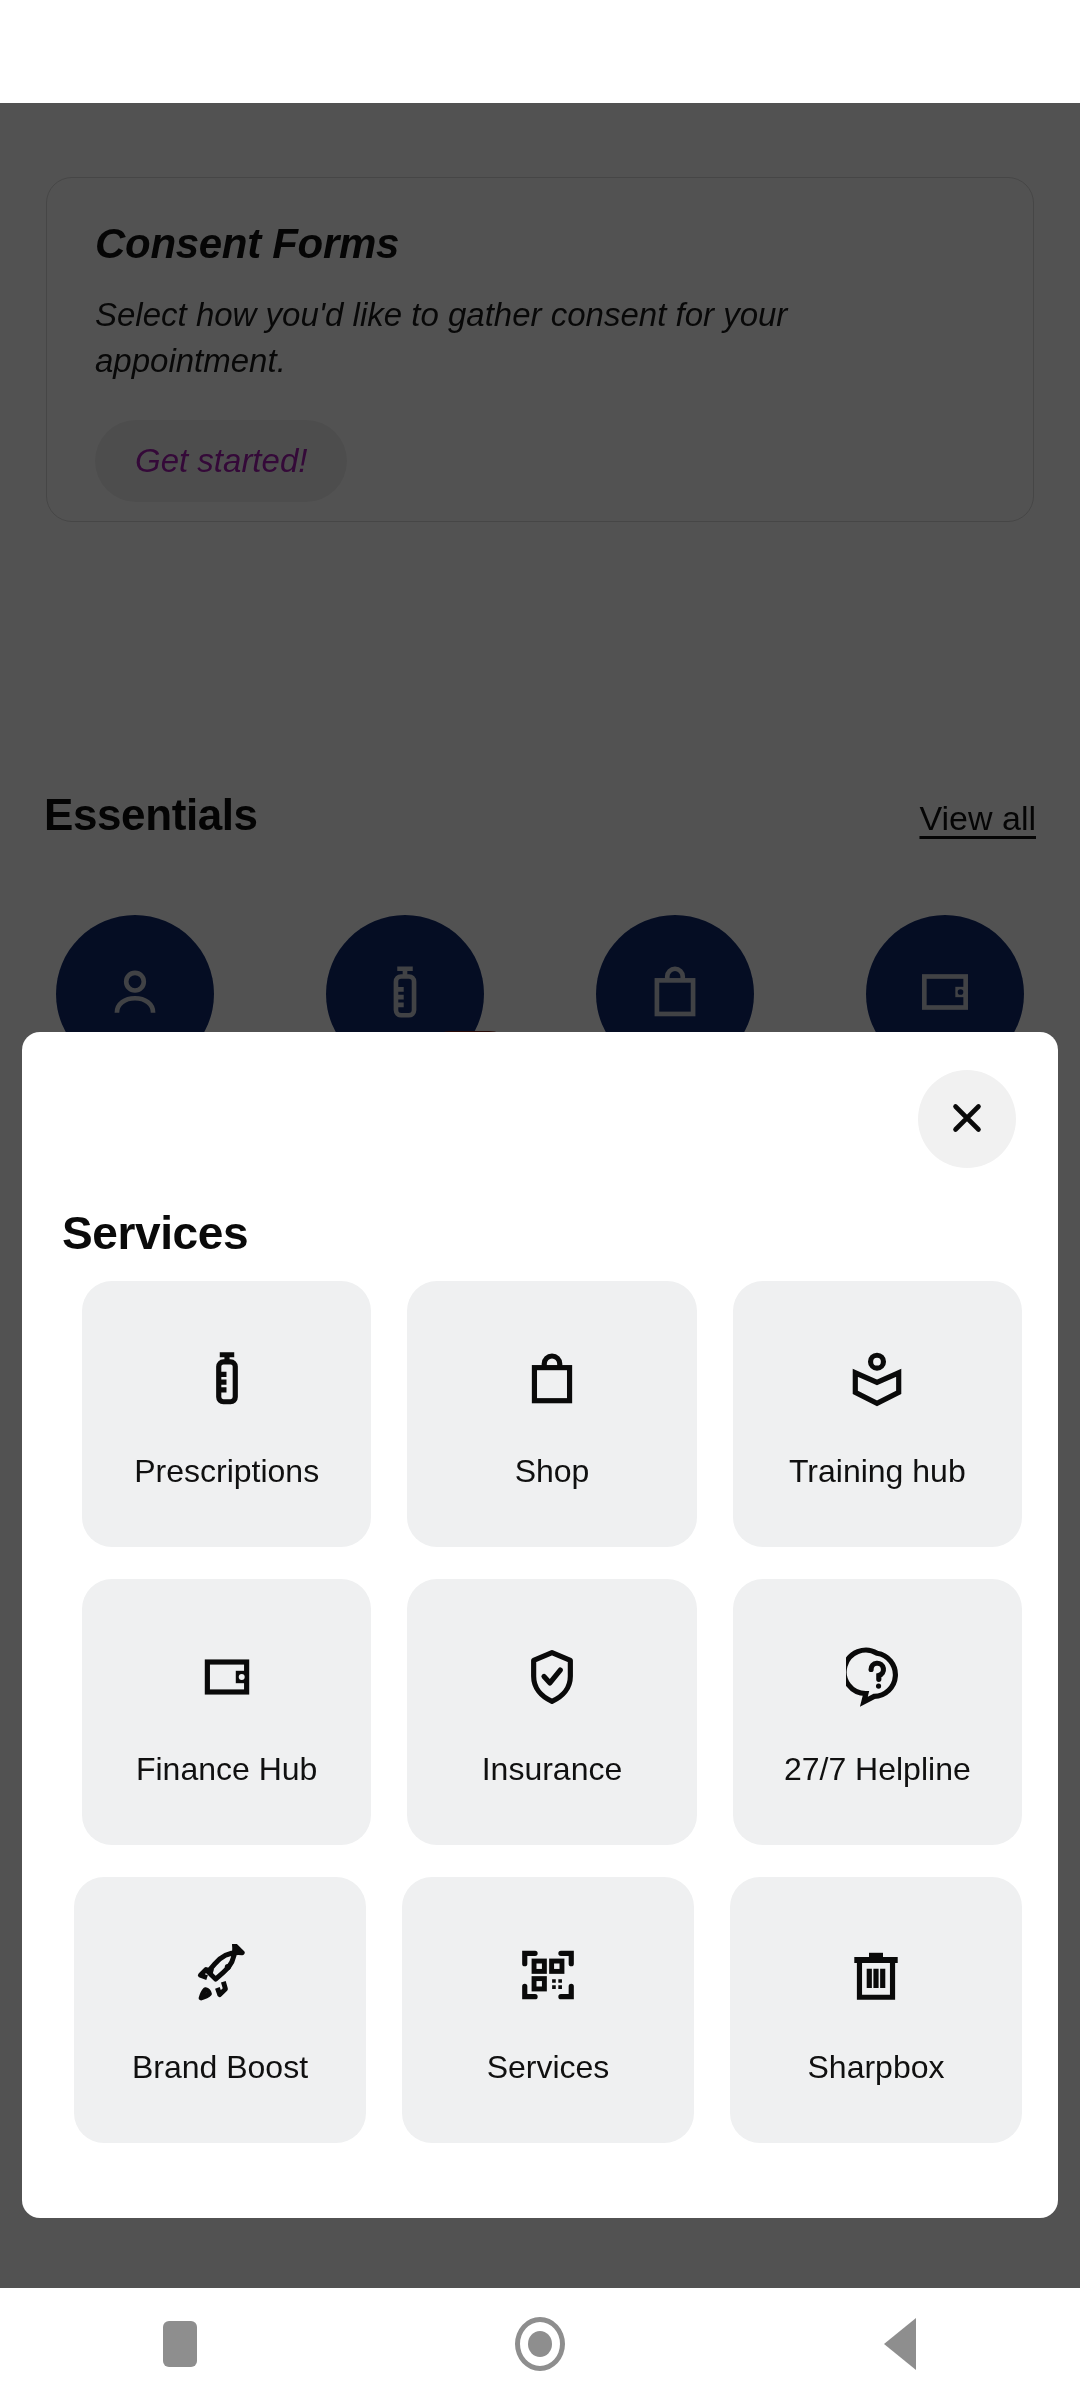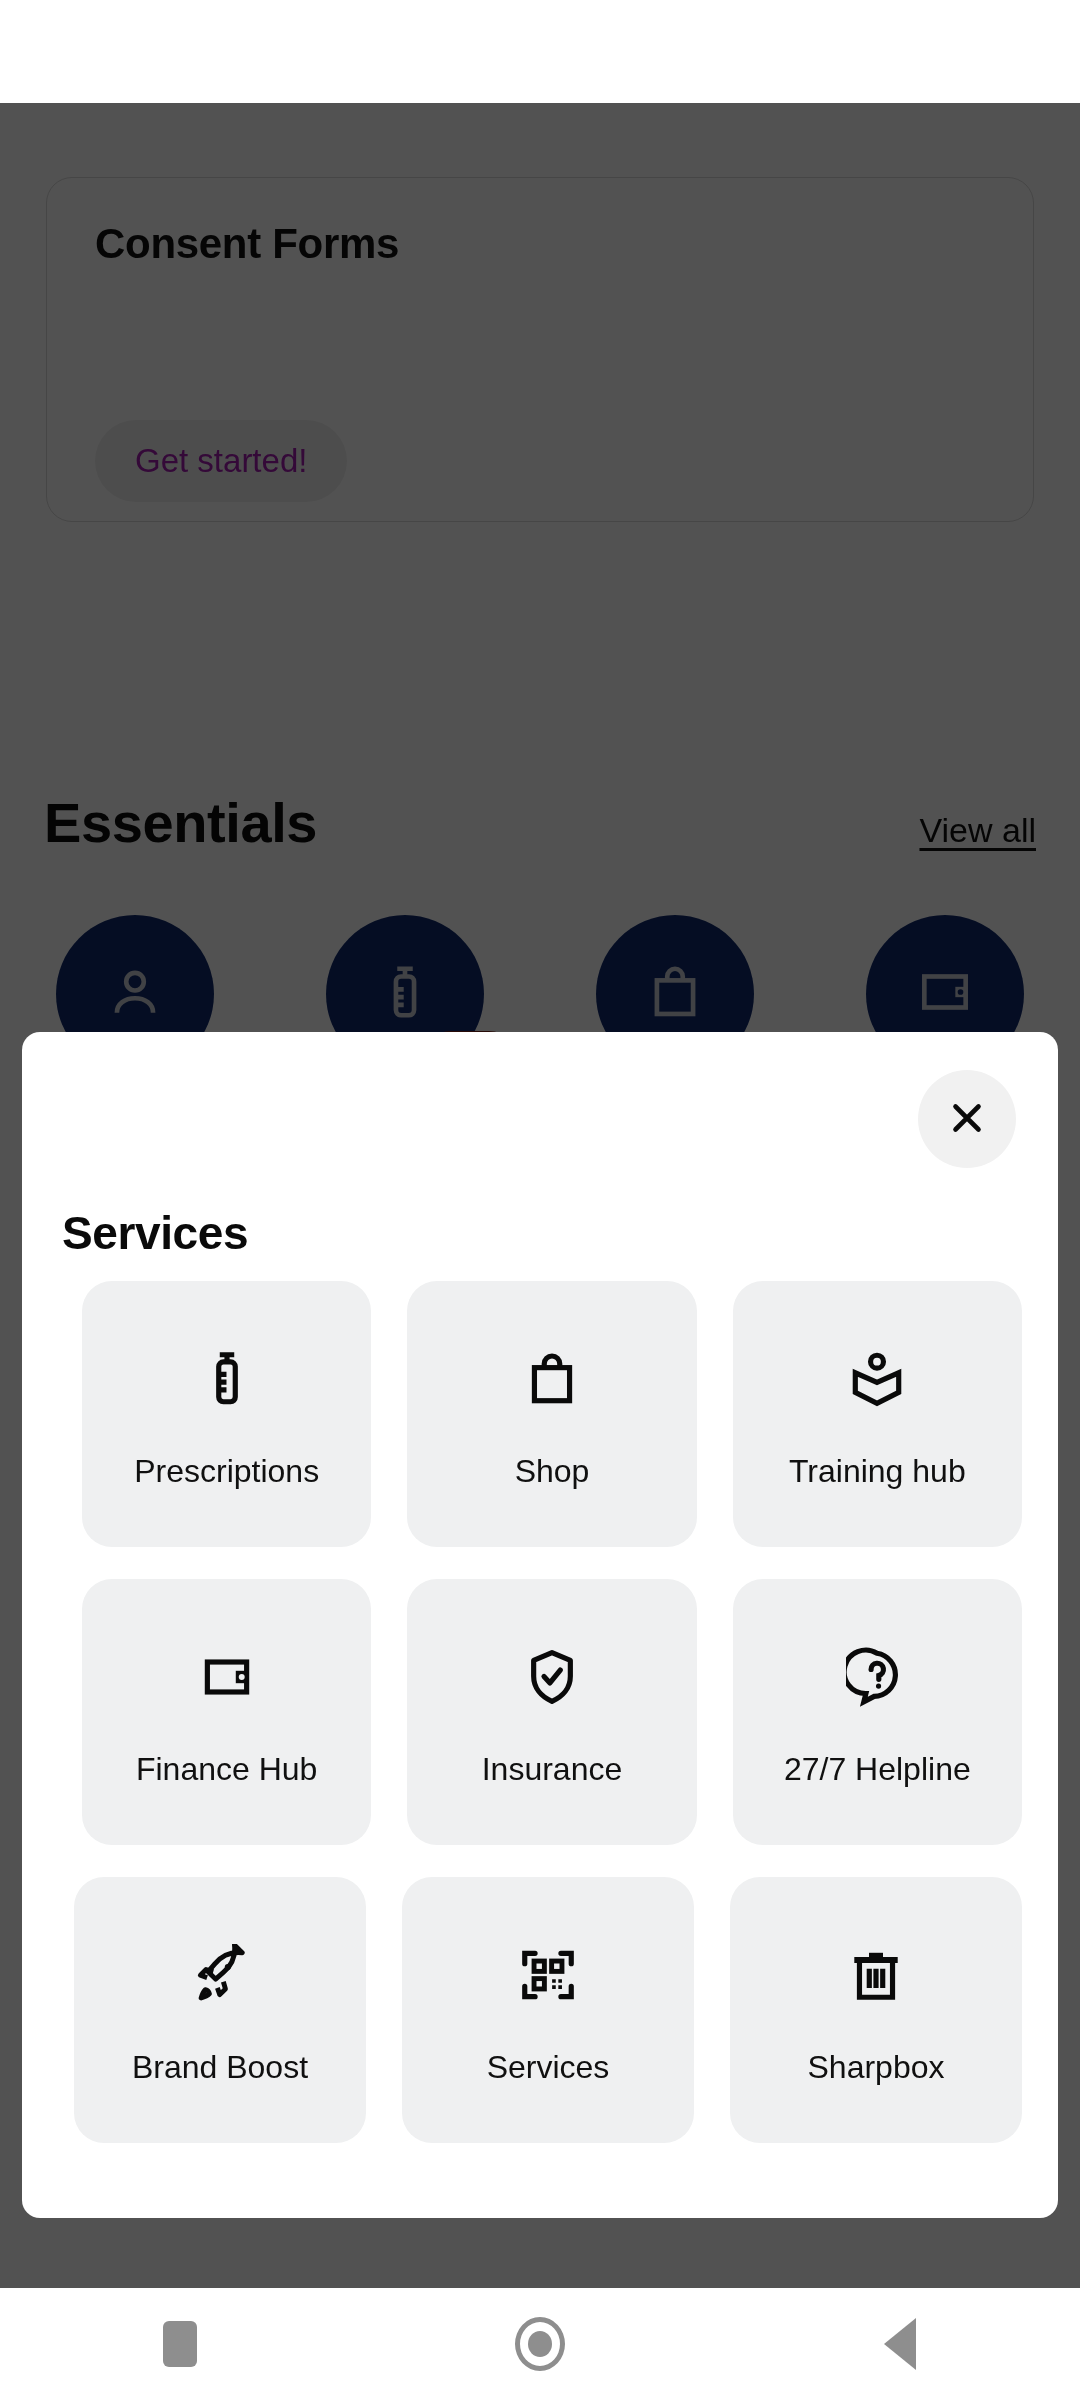--- a/index.html
+++ b/index.html
@@ -18,36 +18,37 @@
     background: #ffffff;
     overflow: hidden;
   }
   .consent-card {
     position: absolute; left: 46px; top: 74px;
     width: 988px; height: 345px;
     border: 1.5px solid #d9d9d9;
     border-radius: 26px;
     background: #ffffff;
     padding: 42px 48px 0 48px;
+    font-style: italic;
   }
   .consent-title { font-size: 42px; font-weight: bold; color: #111111; letter-spacing: -0.3px; }
   .consent-sub { margin-top: 24px; font-size: 33px; line-height: 1.38; color: #1a1a1a; font-weight: 400; }
   .consent-btn {
     position: absolute; left: 48px; top: 242px;
     height: 82px; padding: 0 40px;
     display: flex; align-items: center; justify-content: center;
     background: #f0f0f0; border-radius: 41px;
     font-size: 33px; color: #a21caf;
   }
 
   .essentials-head {
     position: absolute; left: 44px; top: 687px;
     width: 992px; display: flex; align-items: baseline; justify-content: space-between;
   }
-  .essentials-title { font-size: 56px; font-weight: bold; color: #0d0d0d; letter-spacing: -0.4px; }
+  .essentials-title { font-size: 44px; font-weight: bold; color: #0d0d0d; letter-spacing: -0.4px; }
   .view-all { font-size: 34px; color: #111111; text-decoration: underline; text-underline-offset: 6px; }
 
   .essentials-row { position: absolute; left: 0; top: 812px; width: 1080px; display: flex; }
   .ess-item { width: 270px; display: flex; flex-direction: column; align-items: center; }
   .ess-circle {
     position: relative; width: 158px; height: 158px; border-radius: 50%;
     background: #122b6e; display: flex; align-items: center; justify-content: center;
   }
   .ess-badge {
     position: absolute; right: -34px; bottom: -16px;
@@ -117,20 +118,21 @@
 </style>
 </head>
 <body>
 
 <div id="screen">
 
   <div id="app-background">
 
     <div class="consent-card">
       <div class="consent-title">Consent Forms</div>
+      <div class="consent-sub">Select how you'd like to gather consent for your appointment.</div>
       <div class="consent-btn">Get started!</div>
     </div>
 
     <div class="essentials-head">
       <div class="essentials-title">Essentials</div>
       <div class="view-all">View all</div>
     </div>
 
     <div class="essentials-row">
 

